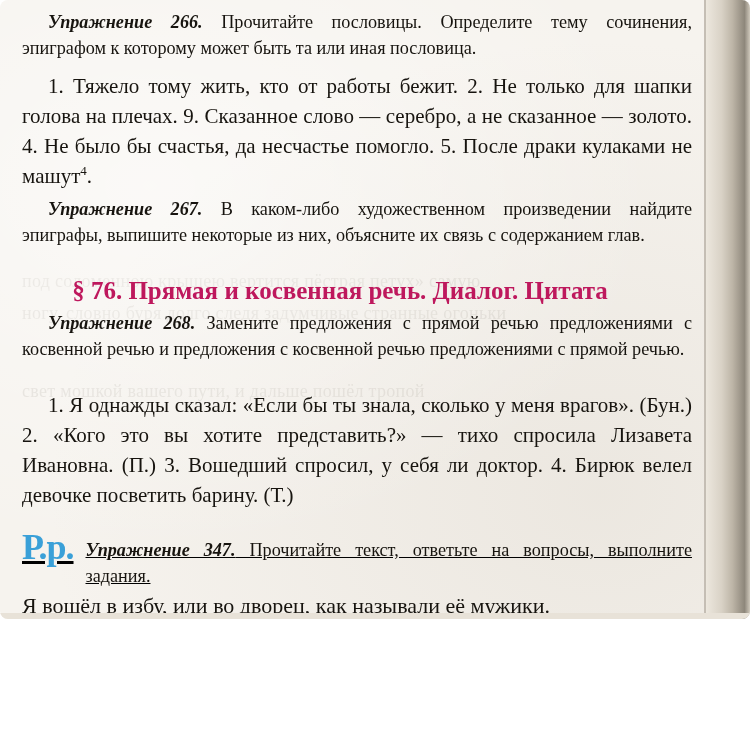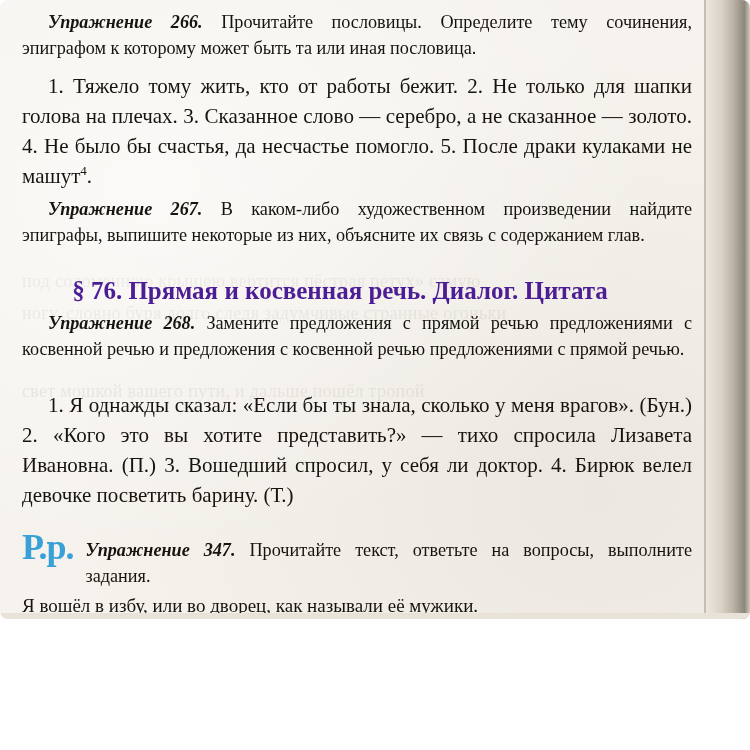--- a/index.html
+++ b/index.html
@@ -86,21 +86,21 @@
   sup {
     font-size: 0.62em;
     vertical-align: super;
     line-height: 0;
   }
   .section-title {
     text-align: center;
     font-weight: bold;
     font-size: 25px;
     line-height: 33px;
-    color: #4c1d95;
+    color: #be185d;
     margin: 26px 40px 4px 6px;
   }
   .section-title .rep {
     font-style: italic;
     font-weight: bold;
     display: block;
     font-size: 24px;
   }
   .rr {
     font-family: "Liberation Serif", serif;
@@ -110,28 +110,29 @@
     letter-spacing: -1px;
     line-height: 34px;
     display: inline-block;
     vertical-align: -4px;
     margin-right: 12px;
   }
   .row-rr {
     display: flex;
     align-items: flex-start;
     margin-top: 20px;
+    text-decoration: underline;
   }
   .row-rr .rr-text {
     flex: 1;
     padding-top: 8px;
   }
   .bottom-line {
     margin-top: 2px;
-    font-size: 19px;
+    font-size: 22px;
     line-height: 30px;
     font-family: Liberation Serif, serif;
   }
   .ghost {
     position: absolute;
     left: 22px;
     right: 58px;
     color: rgba(90,82,70,0.13);
     font-size: 18px;
     line-height: 26px;
@@ -161,21 +162,21 @@
   <div class="ghost" style="top:378px;">свет мошкой вашего пути, и дальше пошёл тропой</div>
   <div class="ghost" style="top:660px;">мужики приносили рассказ хозяйке кормить дальше дождь</div>
 
   <div class="content">
 
     <div class="block">
       <p class="para small indent"><span class="ex-head">Упражнение 266.</span><span> Прочитайте пословицы. Определите тему сочине­ния, эпиграфом к которому может быть та или иная пословица.</span></p>
     </div>
 
     <div class="block" style="margin-top:10px;">
-      <p class="para big indent"><span>1. Тяжело тому жить, кто от работы бежит. 2. Не только для шапки голова на плечах. 3. Сказанное слово — серебро, а не сказанное — золото. 4. Не было бы счастья, да несчастье помогло. 5. После драки кулаками не машут</span><sup>4</sup><span>.</span></p>
+      <p class="para big indent"><span>1. Тяжело тому жить, кто от работы бежит. 2. Не только для шапки голова на плечах. 9. Сказанное слово — серебро, а не сказанное — золото. 4. Не было бы счастья, да несчастье помогло. 5. После драки кулаками не машут</span><sup>4</sup><span>.</span></p>
     </div>
 
     <div class="block" style="margin-top:0;">
       <p class="para small indent"><span class="ex-head">Упражнение 267.</span><span> В каком-либо художественном произведении най­дите эпиграфы, выпишите некоторые из них, объясните их связь с содер­жанием глав.</span></p>
     </div>
 
     <div class="section-title">
       <span>§ 76. Прямая и косвенная речь. Диалог. Цитата</span>
     </div>
 

